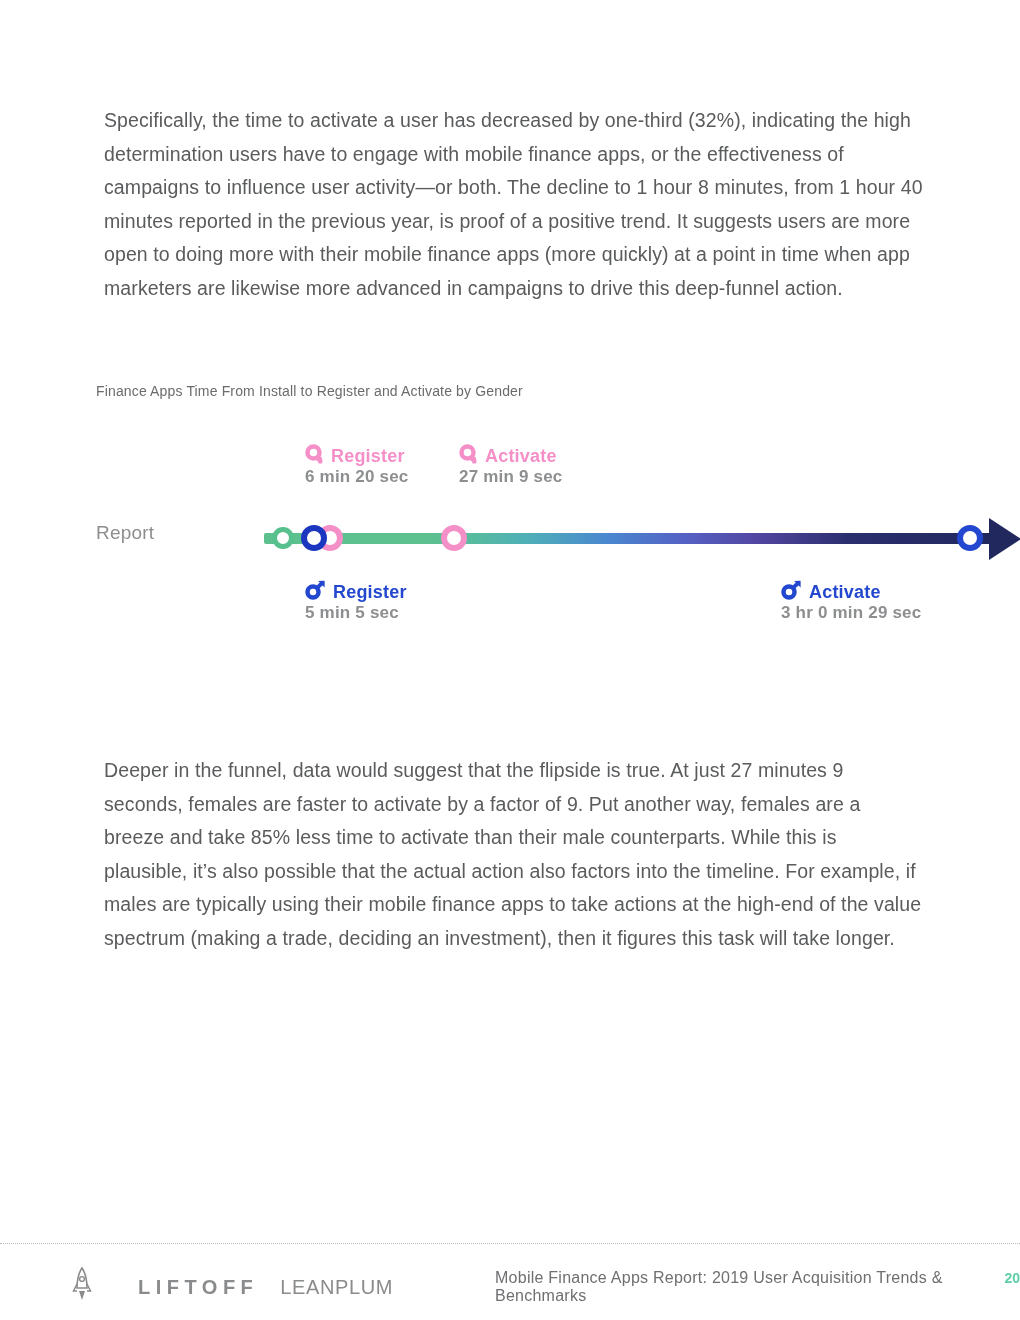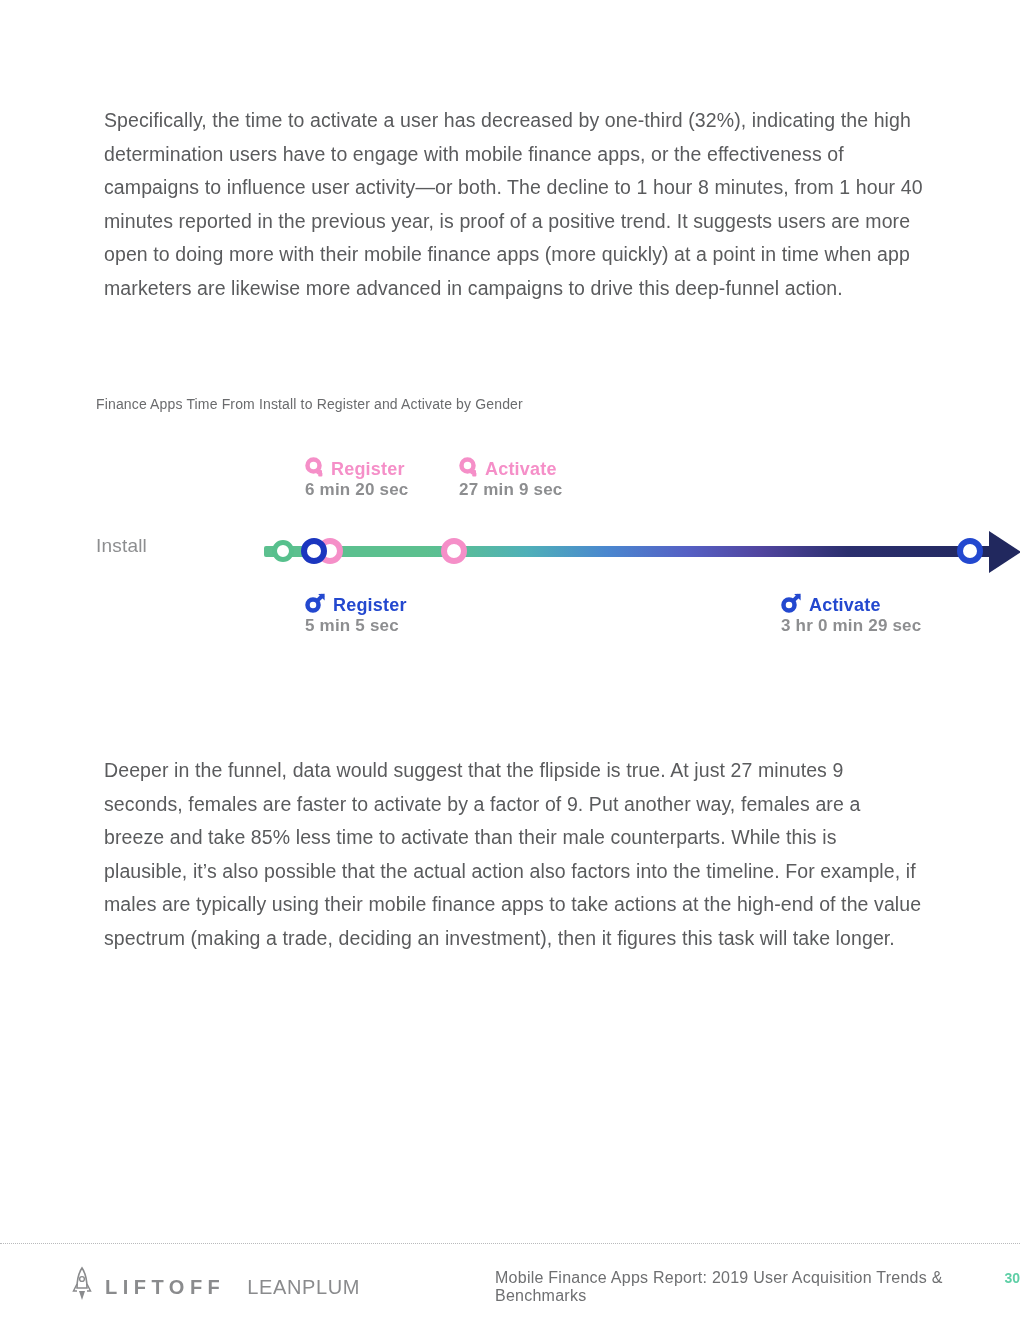--- a/index.html
+++ b/index.html
@@ -33,21 +33,21 @@
     line-height: 33.5px;
     color: #5a5b5d;
     letter-spacing: 0.1px;
   }
   p.body-text:last-child { margin-bottom: 0; }
 
   
   .chart-block {
     position: absolute;
     left: 96px;
-    top: 396px;
+    top: 383px;
     width: 845px;
   }
   .chart-title {
     font-size: 14px;
     color: #6a6b6d;
     letter-spacing: 0.15px;
     margin: 0 0 46px 0;
   }
 
   .timeline-wrap {
@@ -162,20 +162,21 @@
   .liftoff-logo {
     display: flex;
     align-items: center;
     gap: 13px;
   }
   .liftoff-word {
     font-size: 20px;
     font-weight: 700;
     letter-spacing: 5.5px;
     color: #8a8b8d;
+    margin-left: 33px;
   }
   .leanplum-word {
     font-size: 20px;
     font-weight: 400;
     letter-spacing: 0.6px;
     color: #8a8b8d;
   }
   .footer-meta {
     position: absolute;
     left: 495px;
@@ -229,21 +230,21 @@
               <circle cx="8.5" cy="8.5" r="6" fill="none" stroke="#f58fc8" stroke-width="4.5"></circle>
               <rect x="11.5" y="13" width="5.5" height="4.2" rx="1" fill="#f58fc8"></rect>
               <rect x="13.2" y="15.6" width="4.2" height="4" rx="1" fill="#f58fc8"></rect>
             </svg>
           </span>
           <span class="lab-text">Activate</span>
         </div>
         <div class="lab-value">27 min 9 sec</div>
       </div>
 
-      <div class="install-label">Install</div>
+      <div class="install-label">Report</div>
 
       <div class="axis"></div>
       <div class="arrow-head"></div>
 
       <div class="marker m-install"></div>
       <div class="marker m-male-reg"></div>
       <div class="marker m-female-reg"></div>
       <div class="marker m-female-act"></div>
       <div class="marker m-male-act"></div>
 
@@ -294,17 +295,17 @@
             <path d="M15 18 L18.5 25 L15 25" fill="none" stroke="#8a8b8d" stroke-width="1.5"></path>
             <path d="M7 25 L10 34 L13 25 Z" fill="#8a8b8d"></path>
           </svg>
         </span>
         <span class="liftoff-word">LIFTOFF</span>
       </div>
       <span class="leanplum-word">LEANPLUM</span>
     </div>
     <div class="footer-meta">
       <span class="footer-title">Mobile Finance Apps Report: 2019 User Acquisition Trends &amp; Benchmarks</span>
-      <span class="footer-page">30</span>
+      <span class="footer-page">20</span>
     </div>
   </div>
 
 </div>
 
 </body></html>

